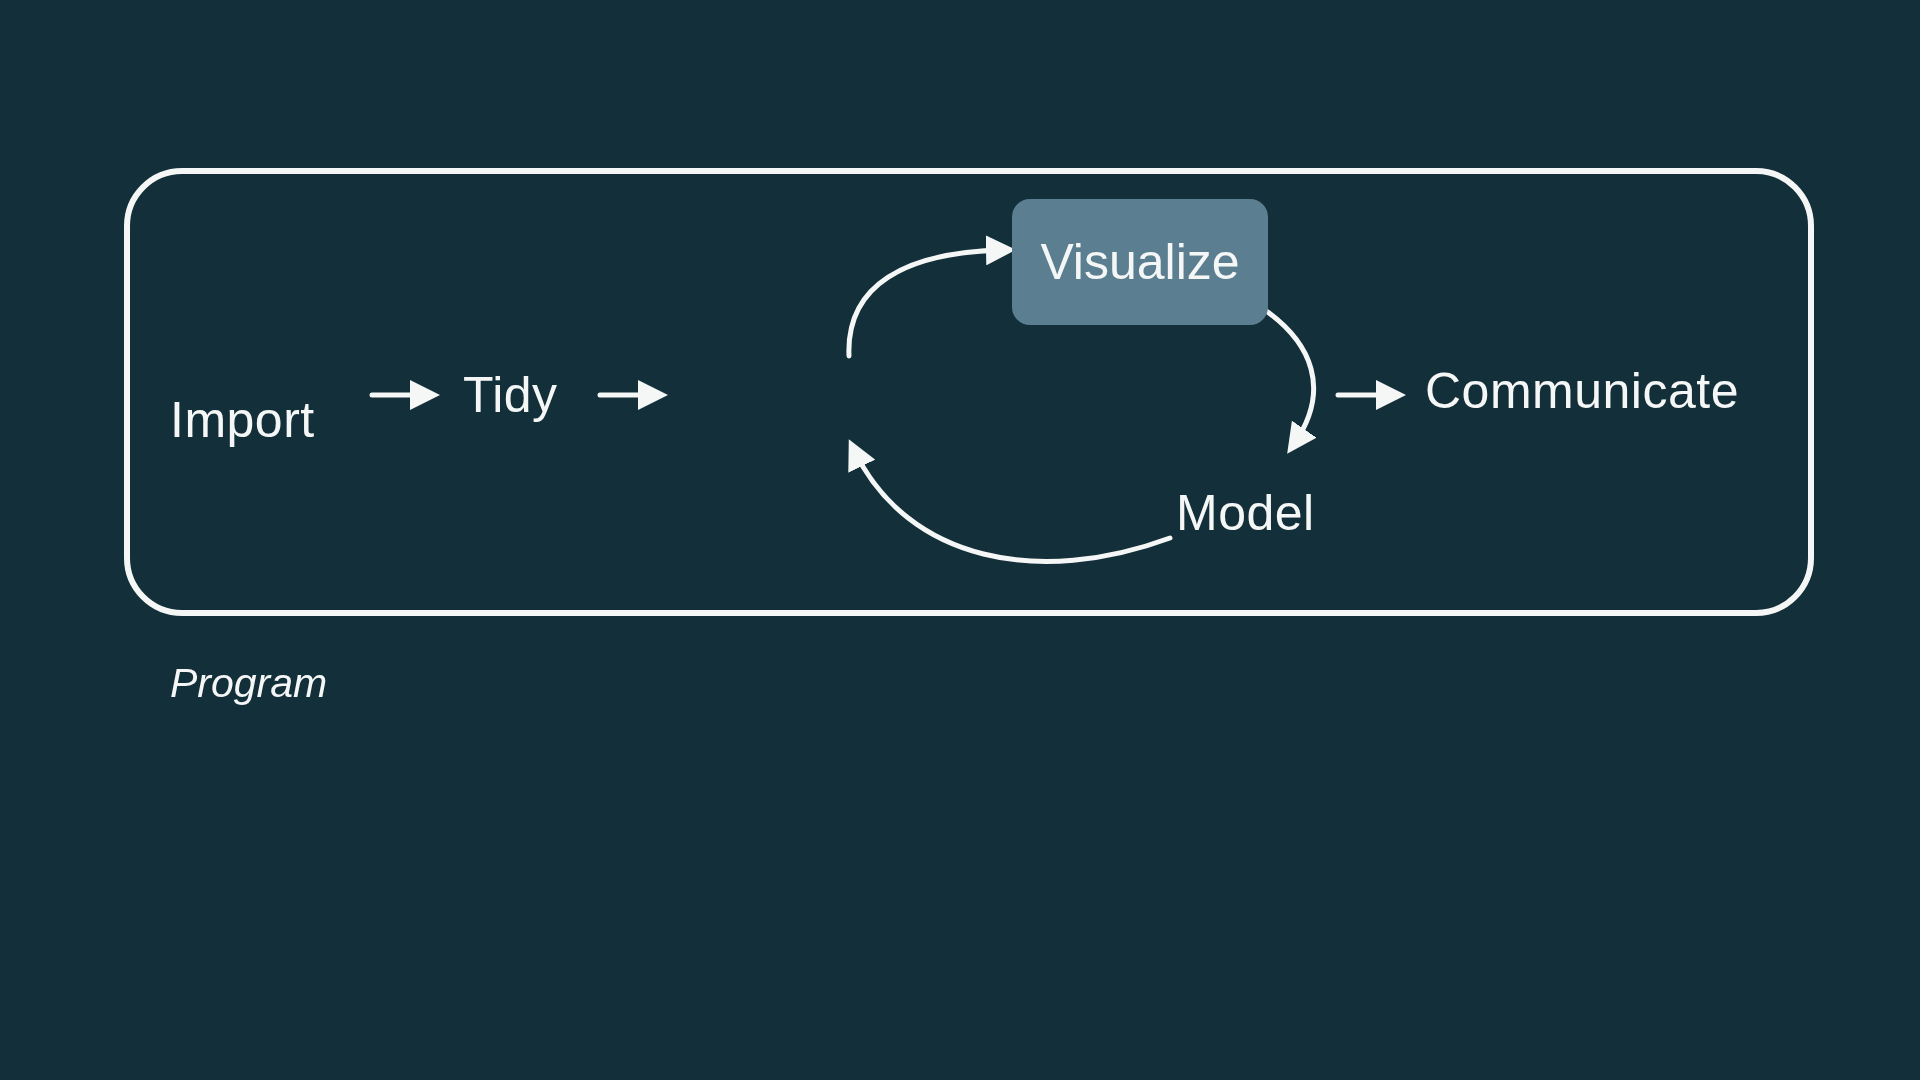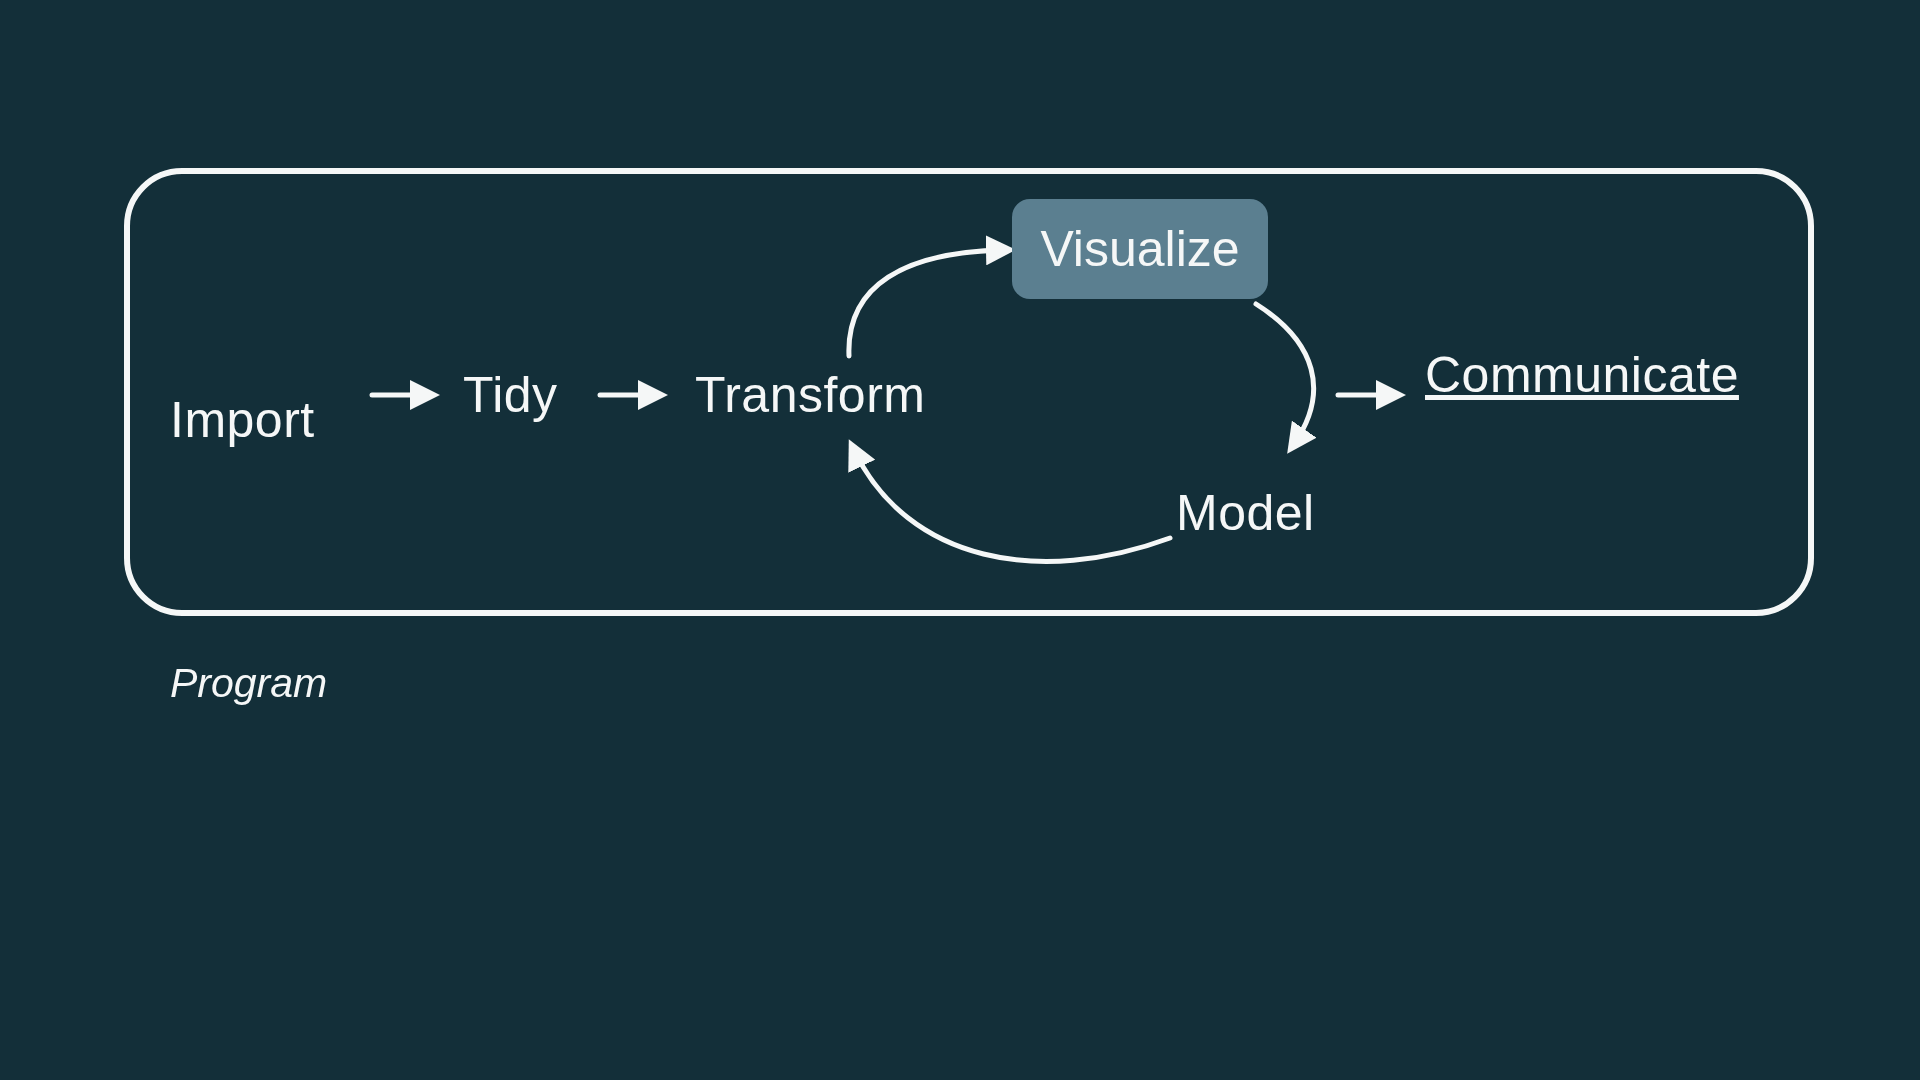--- a/index.html
+++ b/index.html
@@ -41,21 +41,21 @@
     position: absolute;
     transform: translateY(-50%);
     font-size: 41px;
     font-weight: 400;
     white-space: nowrap;
   }
 
   .visualize-box {
     position: absolute;
     left: 1012px; top: 199px;
-    width: 256px; height: 100px;
+    width: 256px; height: 126px;
     background: var(--hl);
     border-radius: 18px;
     display: flex;
     align-items: center;
     justify-content: center;
   }
   .visualize-box .node-text {
     font-size: 50px;
     font-weight: 400;
     white-space: nowrap;
@@ -99,26 +99,25 @@
 
     <path class="stroke" d="M 1170 538 C 1040 586 908 562 854 450" marker-end="url(#arrowhead)"></path>
 
     <line class="stroke" x1="1338" y1="395" x2="1394" y2="395" marker-end="url(#arrowhead)"></line>
   </svg>
 
   <div class="node" style="left:170px; top:395px;margin-top:25px;">Import</div>
 
   <div class="node" style="left:463px; top:395px;">Tidy</div>
 
-  <div class="node" style="left:695px; top:395px;">Transform</div>
 
   <div class="visualize-box">
     <span class="node-text">Visualize</span>
   </div>
 
   <div class="node" style="left:1176px; top:497px;margin-top:16px;">Model</div>
 
-  <div class="node" style="left:1425px; top:375px;text-decoration:underline;">Communicate</div>
+  <div class="node" style="left:1425px; top:391px;">Communicate</div>
 
 
   <div class="small-label" style="left:170px; top:683px;font-style:italic;">Program</div>
 
 </div>
 
 </body></html>

